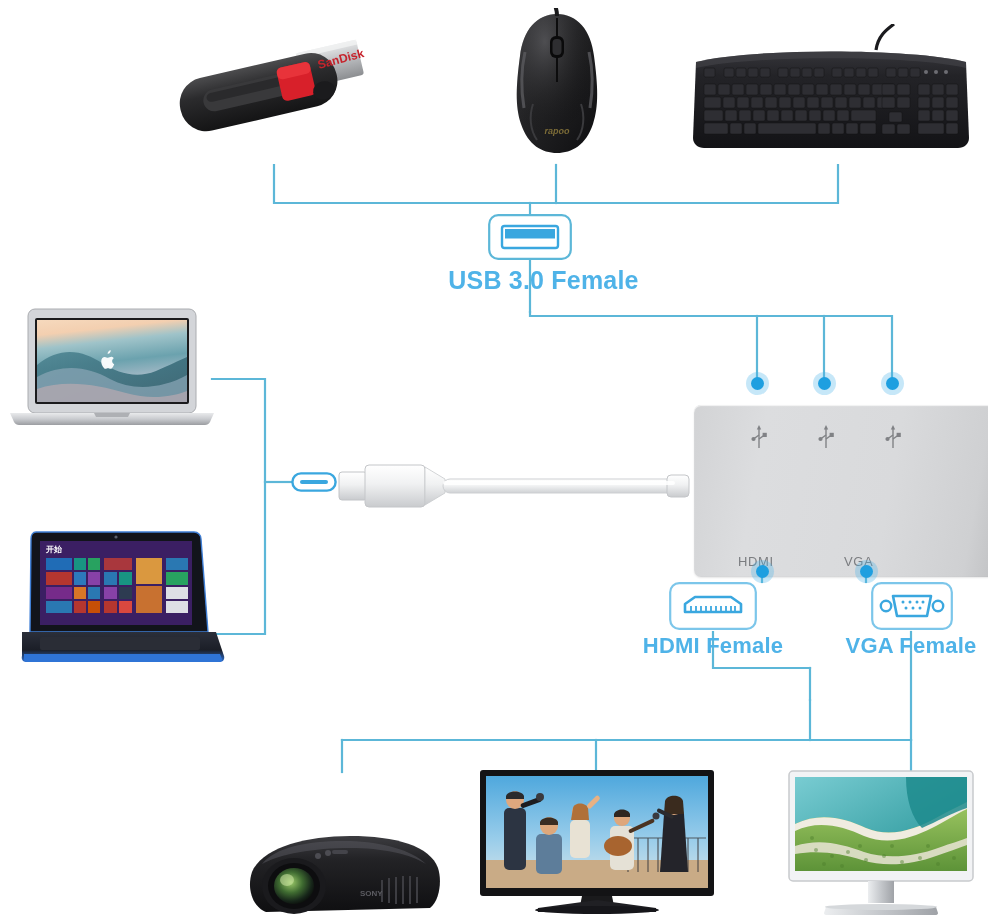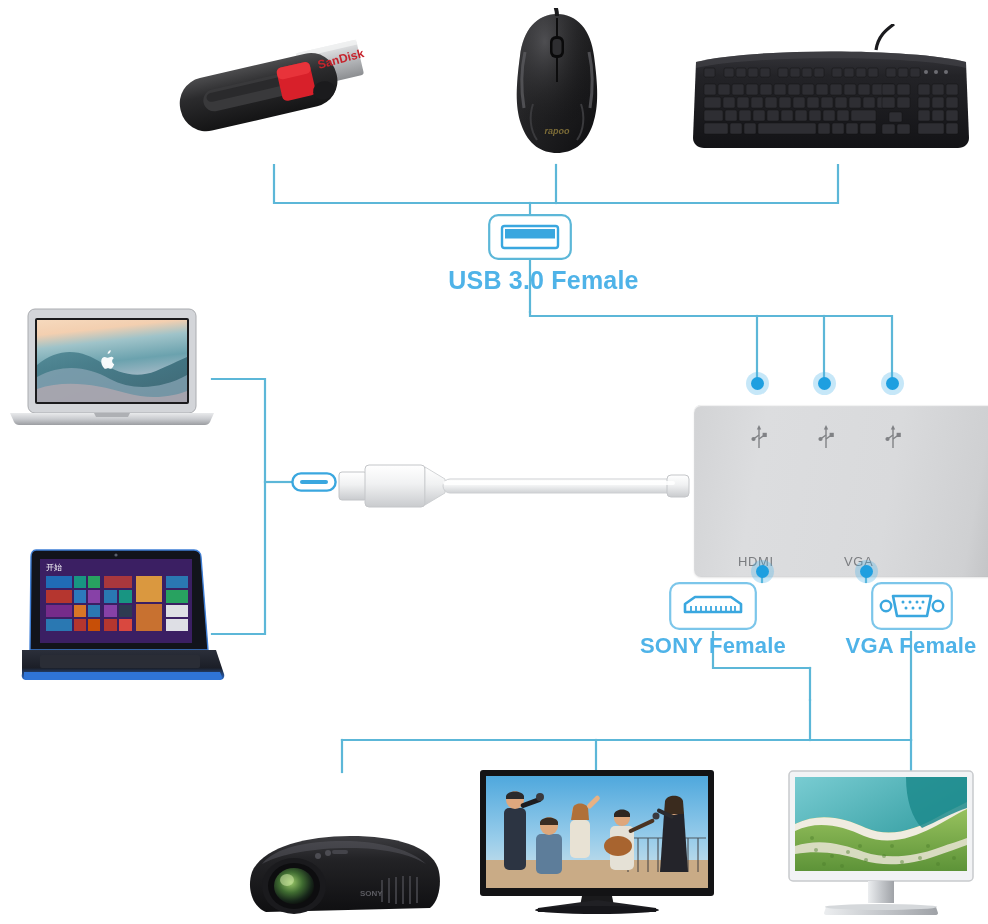--- a/index.html
+++ b/index.html
@@ -366,21 +366,21 @@
         <path d="M4.4,-2.6 C5,-3.3 5.4,-4.3 5.3,-5.3 C4.4,-5.3 3.4,-4.7 2.8,-4
                  C2.2,-3.4 1.7,-2.4 1.8,-1.4 C2.8,-1.3 3.8,-1.9 4.4,-2.6 Z"></path>
       </g>
 
       <path d="M4,108 L208,108 L204,117 C203,119 201,120 199,120 L13,120
                C11,120 9,119 8,117 Z" fill="url(#mbBase)"></path>
       <path d="M88,108 L124,108 L122,112 L90,112 Z" fill="#aeb0b4"></path>
     </svg>
   </div>
 
-  <div class="abs" style="left:18px; top:546px;">
+  <div class="abs" style="left:18px; top:528px;font-weight:bold;">
     <svg width="210" height="140" viewBox="0 0 210 140">
       <defs>
         <linearGradient id="wlBase" x1="0" y1="0" x2="0" y2="1">
           <stop offset="0" stop-color="#2b2f3a"></stop>
           <stop offset=".6" stop-color="#1b1e27"></stop>
           <stop offset="1" stop-color="#2e6fd0"></stop>
         </linearGradient>
       </defs>
 
       <path d="M18,4 L176,4 C180,4 183,7 183,11 L190,104 L12,104 L13,11 C13,7 15,4 18,4 Z" fill="#12141b"></path>
@@ -516,21 +516,21 @@
           <line x1="37" y1="24" x2="37" y2="29"></line>
         <line x1="42" y1="24" x2="42" y2="29"></line>
           <line x1="47" y1="24" x2="47" y2="29"></line>
         <line x1="52" y1="24" x2="52" y2="29"></line>
           <line x1="57" y1="24" x2="57" y2="29"></line>
         <line x1="62" y1="24" x2="62" y2="29"></line>
           <line x1="66" y1="24" x2="66" y2="29"></line>
       </g>
     </svg>
   </div>
-  <div class="port-label label-hdmi">SONY Female</div>
+  <div class="port-label label-hdmi">HDMI Female</div>
 
   <div class="icon-badge" style="left:871px; top:582px;">
     <svg width="82" height="48" viewBox="0 0 82 48">
       <rect x="1.2" y="1.2" width="79.6" height="45.6" rx="9" fill="#ffffff" stroke="#7cc6ea" stroke-width="2.2"></rect>
 
       <circle cx="15" cy="24" r="5.2" fill="none" stroke="#3aa7df" stroke-width="2.4"></circle>
       <circle cx="67" cy="24" r="5.2" fill="none" stroke="#3aa7df" stroke-width="2.4"></circle>
 
       <path d="M22,14 L60,14 L56,34 L26,34 Z" fill="#ffffff" stroke="#3aa7df" stroke-width="2.6" stroke-linejoin="round"></path>
       <g fill="#3aa7df">

